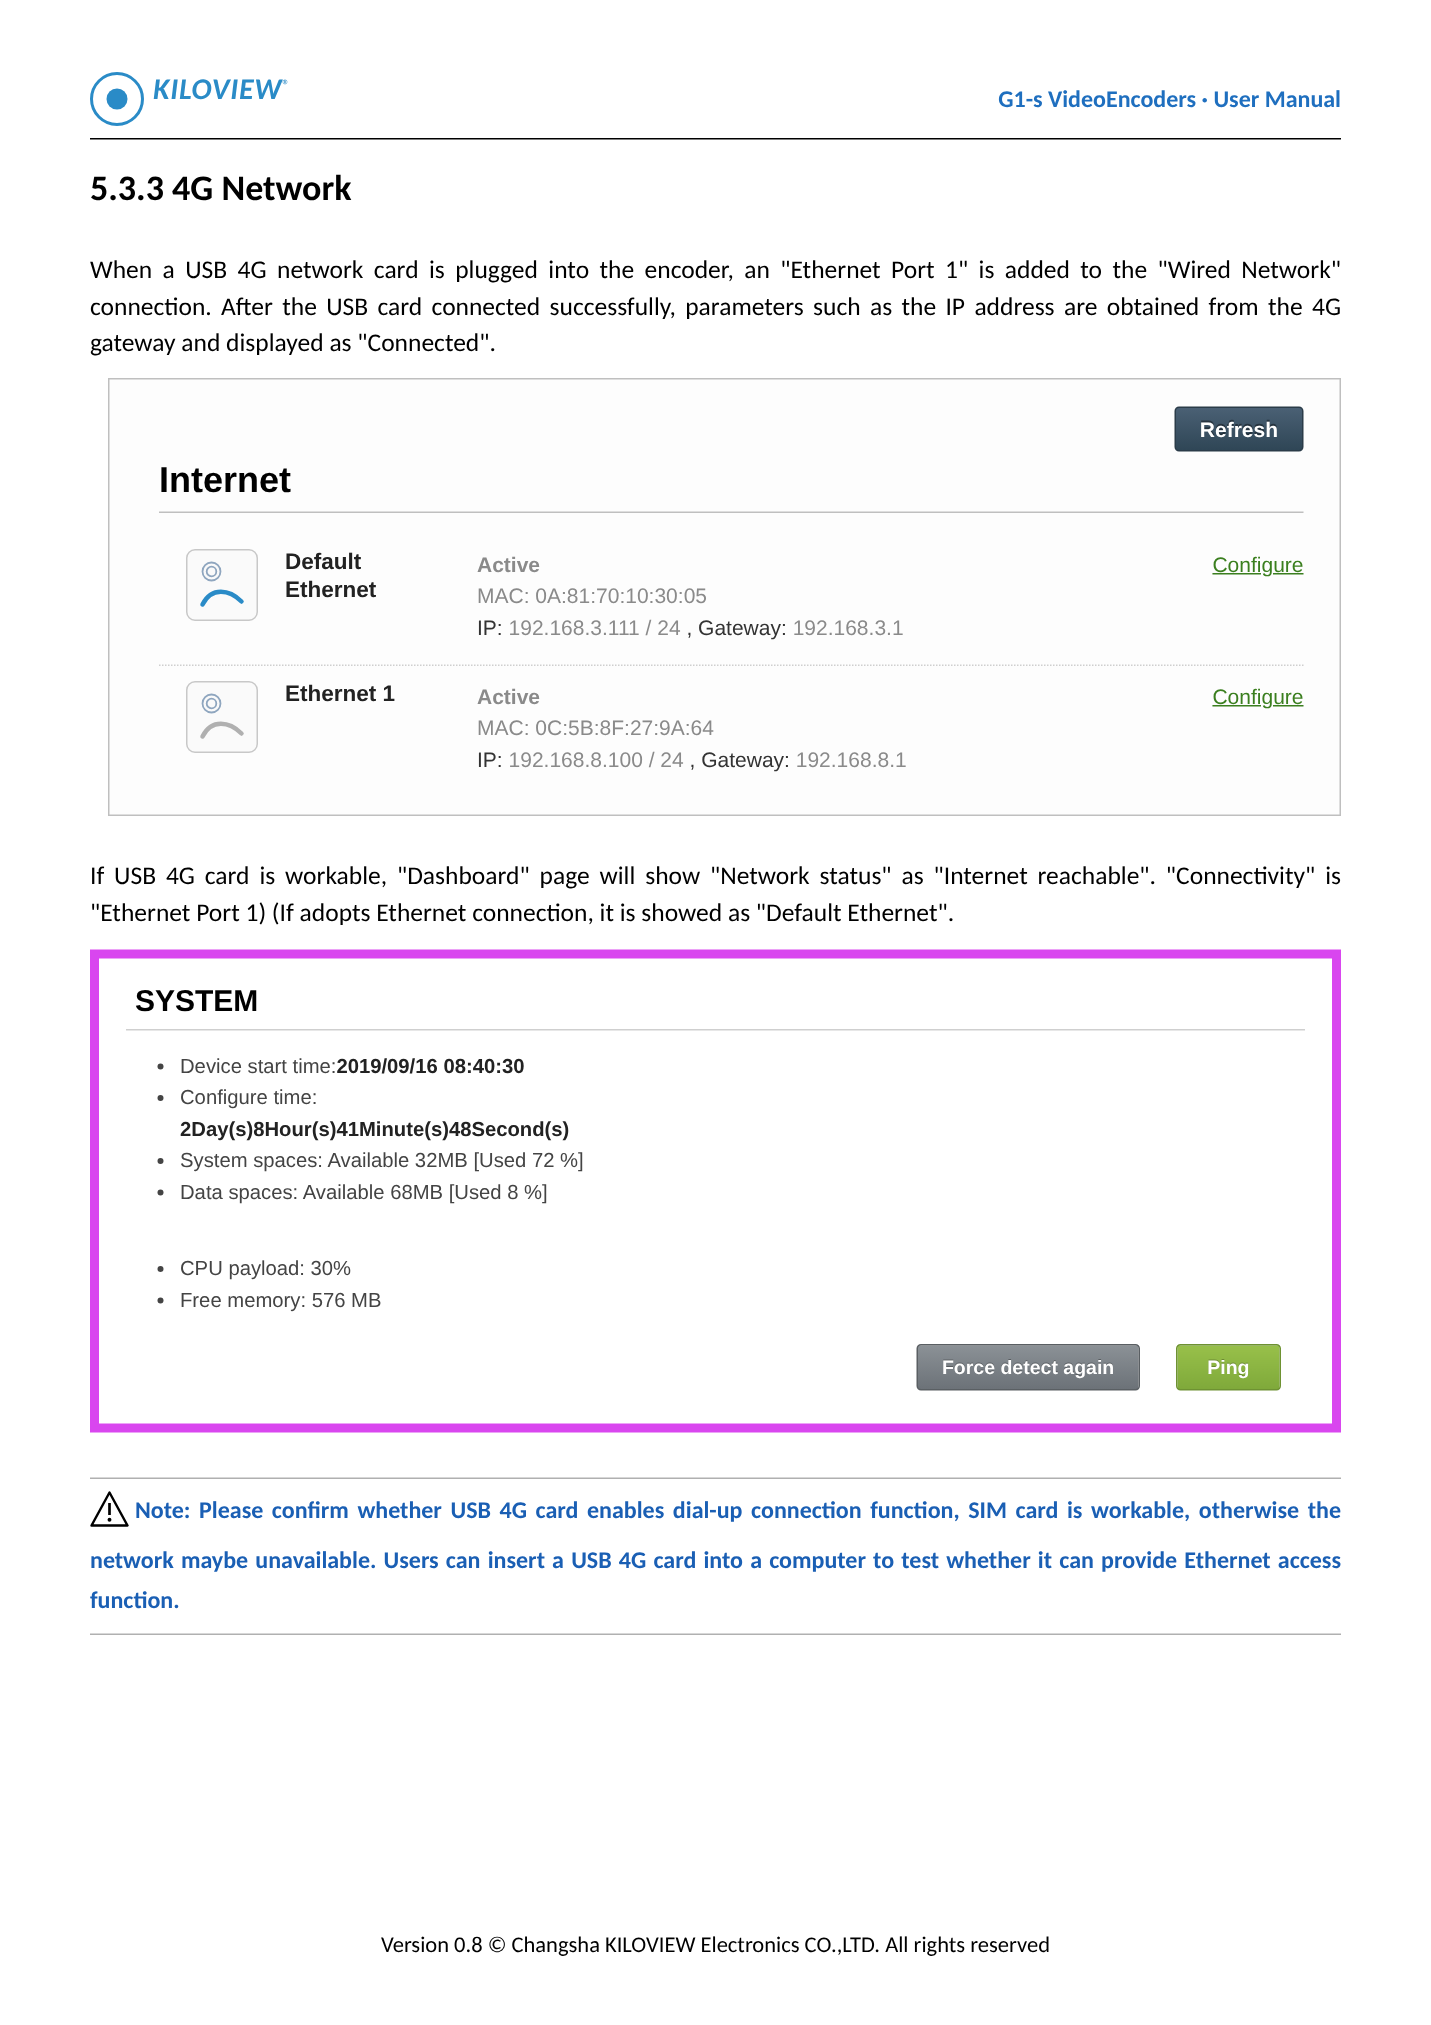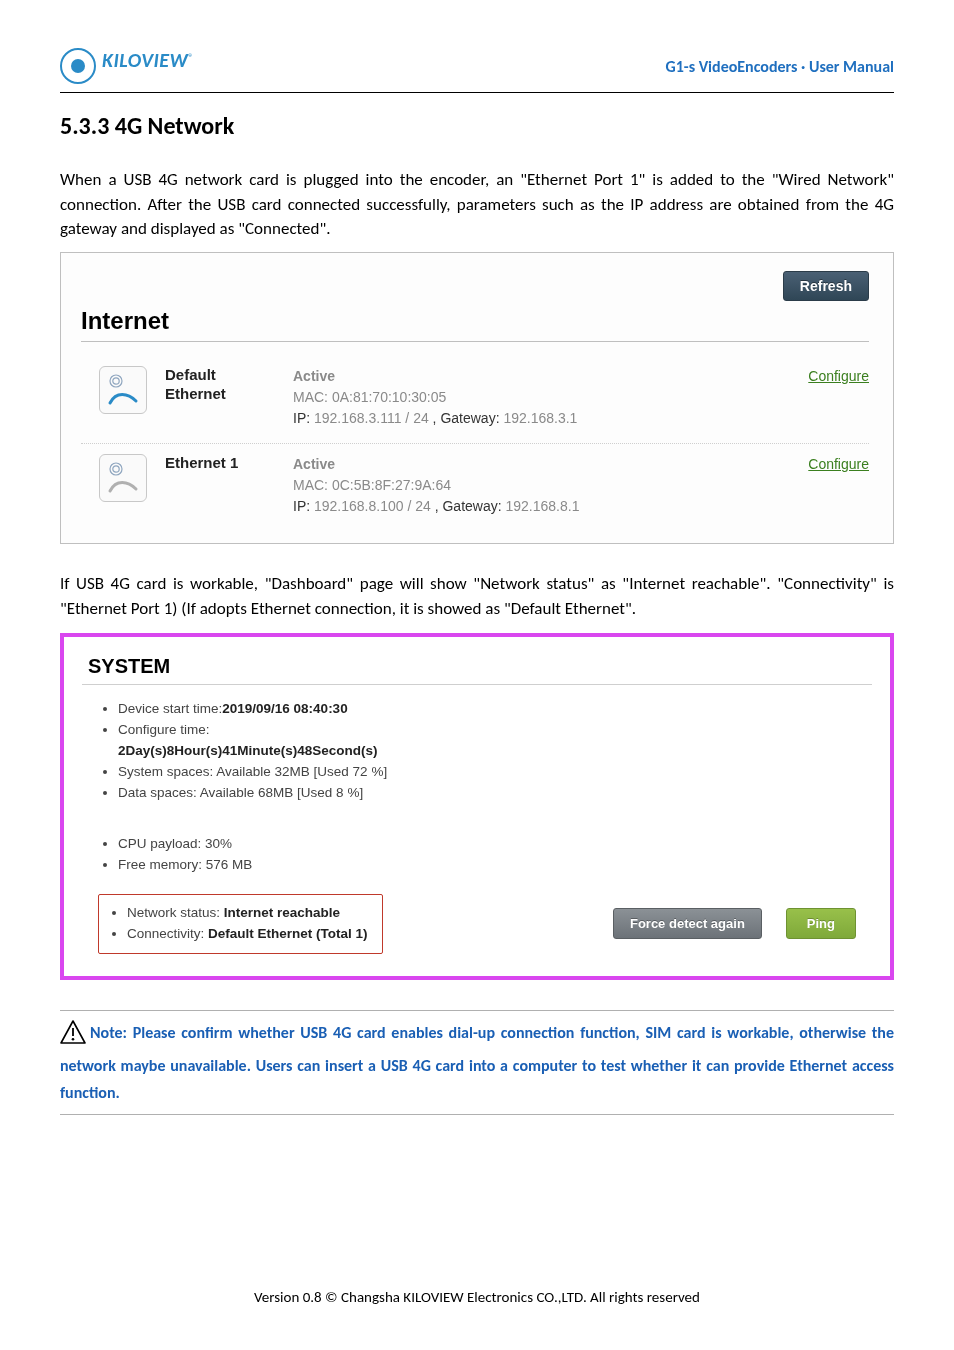--- a/index.html
+++ b/index.html
@@ -20,22 +20,22 @@
   }
   .logo-eye-inner { width: 14px; height: 14px; background: #2a8bc7; border-radius: 50%; }
   .logo-text { font-weight: 800; font-style: italic; color: #2a8bc7; font-size: 20px; letter-spacing: 0.5px; }
   .logo-r { font-size: 10px; vertical-align: super; color: #2a8bc7; }
   .hdr-right { color: #1f6fbf; font-weight: 700; font-size: 16px; }
   .hdr-rule { border: none; border-top: 1.5px solid #000; margin-bottom: 18px; }
   h2.section { font-size: 24px; font-weight: 700; margin-bottom: 28px; }
   p.body { font-size: 17px; line-height: 1.45; text-align: justify; margin-bottom: 10px; }
 
   .panel {
-    border: 1px solid #bfbfbf; background: #fdfdfd; padding: 18px 24px 12px 20px;
-    margin: 6px 0 28px 0;
+    border: 1px solid #bfbfbf; background: #fdfdfd; padding: 18px 24px 12px 33px;
+    margin: 6px 0 28px 12px;
   }
   .panel-top { display: flex; justify-content: flex-end; margin-bottom: 6px; }
   .btn-refresh {
     background: linear-gradient(#4a6074, #2f4656);
     color: #fff; border: 1px solid #2b3c49; border-radius: 3px;
     padding: 6px 16px; font-size: 14px; font-family: Arial, sans-serif;
     font-weight: 700; text-shadow: 0 -1px 0 rgba(0,0,0,.4);
   }
   .panel-h1 { font-family: Arial, sans-serif; font-size: 24px; font-weight: 700; margin-bottom: 6px; }
   .panel-hr { border: none; border-top: 1px solid #bfbfbf; margin-bottom: 14px; }
@@ -46,21 +46,21 @@
     display: flex; align-items: center; justify-content: center; flex-shrink: 0;
     background: #fafafa;
   }
   .eth-name { width: 110px; font-family: Arial, sans-serif; font-weight: 700; font-size: 15px; color: #222; line-height: 1.25; }
   .eth-info { flex: 1; font-family: Arial, sans-serif; color: #8a8a8a; font-size: 14px; line-height: 1.5; }
   .eth-info .active { font-weight: 700; }
   .eth-info .blk { color: #333; }
   .eth-cfg { font-family: Arial, sans-serif; color: #3b7f1f; text-decoration: underline; font-size: 14px; align-self: flex-start; margin-top: 2px; }
 
   .sys {
-    border: 4px solid #d946ef; background: #fff; padding: 18px 18px 22px 18px;
+    border: 6px solid #d946ef; background: #fff; padding: 18px 18px 22px 18px;
     margin: 12px 0 30px 0; font-family: Arial, sans-serif;
   }
   .sys-h { font-size: 20px; font-weight: 700; margin: 0 0 4px 6px; }
   .sys-hr { border: none; border-top: 1px solid #cfcfcf; margin: 6px 0 14px 0; }
   .sys-cols { display: flex; gap: 30px; padding: 0 16px; flex-direction: column; }
   .sys-col-l { flex: 1; }
   .sys-col-r { width: 300px; }
   .sys ul { list-style: disc; padding-left: 20px; font-size: 13.5px; color: #444; line-height: 1.55; }
   .sys ul b { color: #222; }
   .sys-bottom { display: flex; align-items: center; padding: 0 16px; margin-top: 18px; gap: 24px; }
@@ -179,32 +179,20 @@
       </ul>
     </div>
     <div class="sys-col-r">
       <ul>
         <li>CPU payload: 30%</li>
         <li>Free memory: 576 MB</li>
       </ul>
     </div>
   </div>
   <div class="sys-bottom">
-    <div class="net-box">
-      <ul>
-        <li>
-          <span>Network status:</span>
-          <b>Internet reachable</b>
-        </li>
-        <li>
-          <span>Connectivity:</span>
-          <b>Default Ethernet (Total 1)</b>
-        </li>
-      </ul>
-    </div>
     <div style="flex:1"></div>
     <button class="btn-grey">Force detect again</button>
     <button class="btn-green">Ping</button>
   </div>
 </div>
 
 <hr class="note-hr">
 <div class="note">
   <span class="warn-icon">
     <svg width="26" height="24" viewBox="0 0 26 24">

